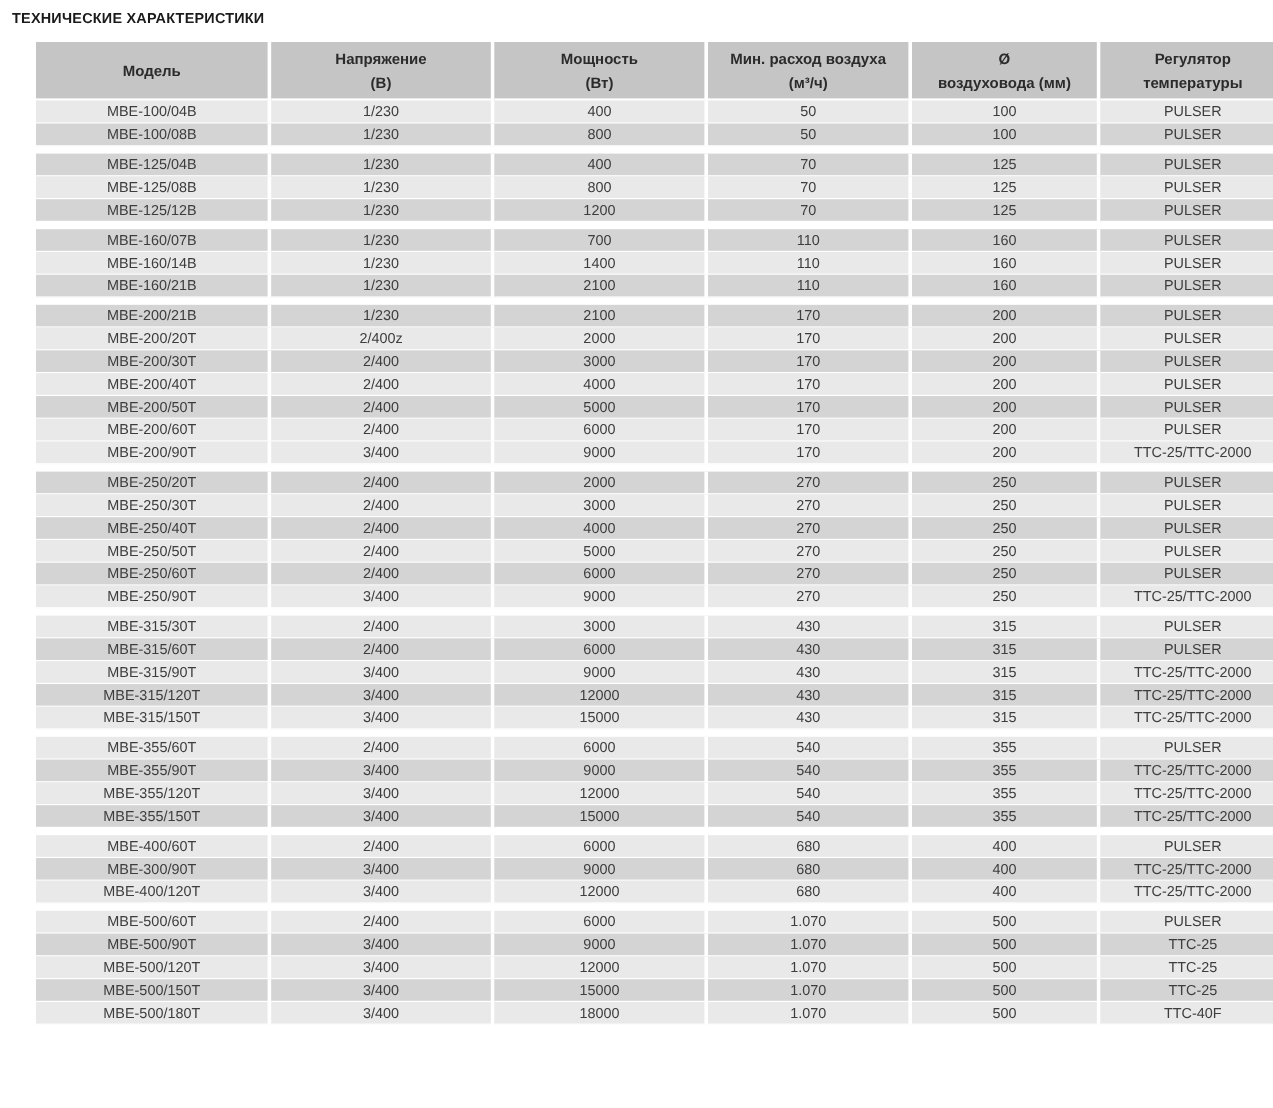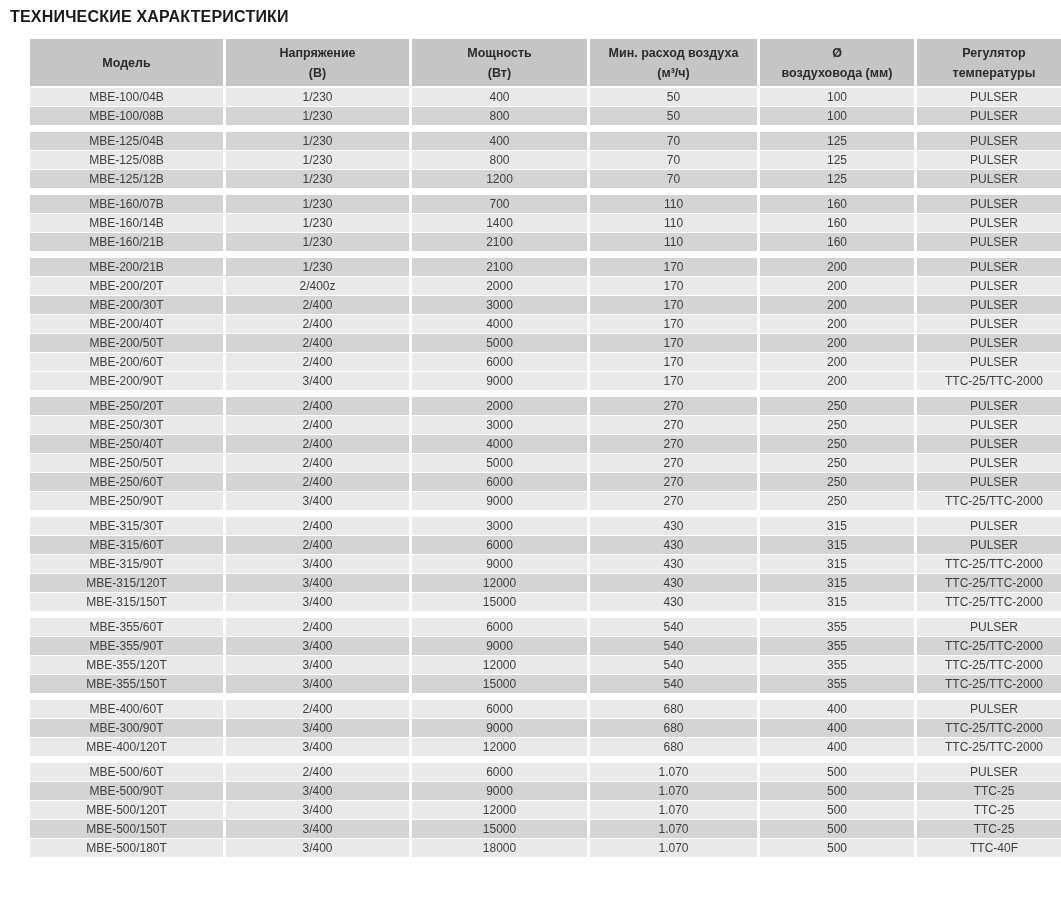--- a/index.html
+++ b/index.html
@@ -3,21 +3,21 @@
 <meta charset="utf-8">
 <style>
   html, body { margin: 0; padding: 0; background: #ffffff; }
   body {
     width: 1061px; height: 923px;
     font-family: "Liberation Sans", "DejaVu Sans", sans-serif;
     -webkit-font-smoothing: antialiased;
   }
   .page { padding: 5px 10px 0 10px; }
   .title {
-    font-size: 16px; font-weight: bold; color: #1a1a1a;
+    font-size: 12px; font-weight: bold; color: #1a1a1a;
     letter-spacing: 0.2px; margin: 3px 0 13px 0;
   }
   table.spec {
     border-collapse: separate; border-spacing: 0;
     table-layout: fixed; width: 1041px; padding-left: 20px;
   }
   table.spec th {
     background: #c5c5c5; color: #2b2b2b;
     font-weight: bold; font-size: 12.5px; line-height: 20px;
     height: 47px; vertical-align: middle; text-align: center;

